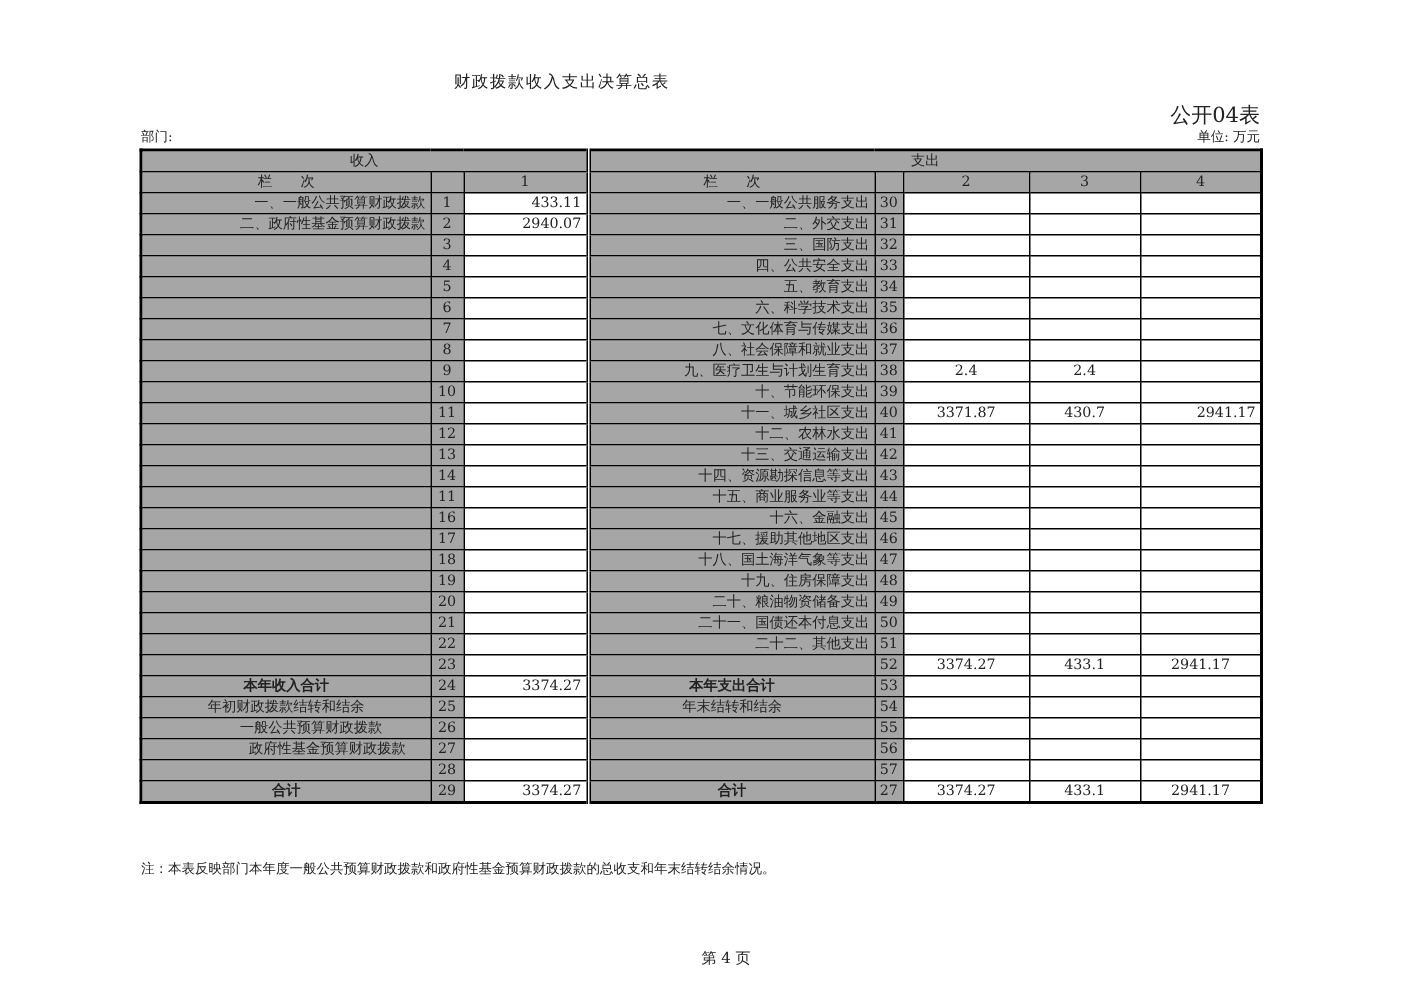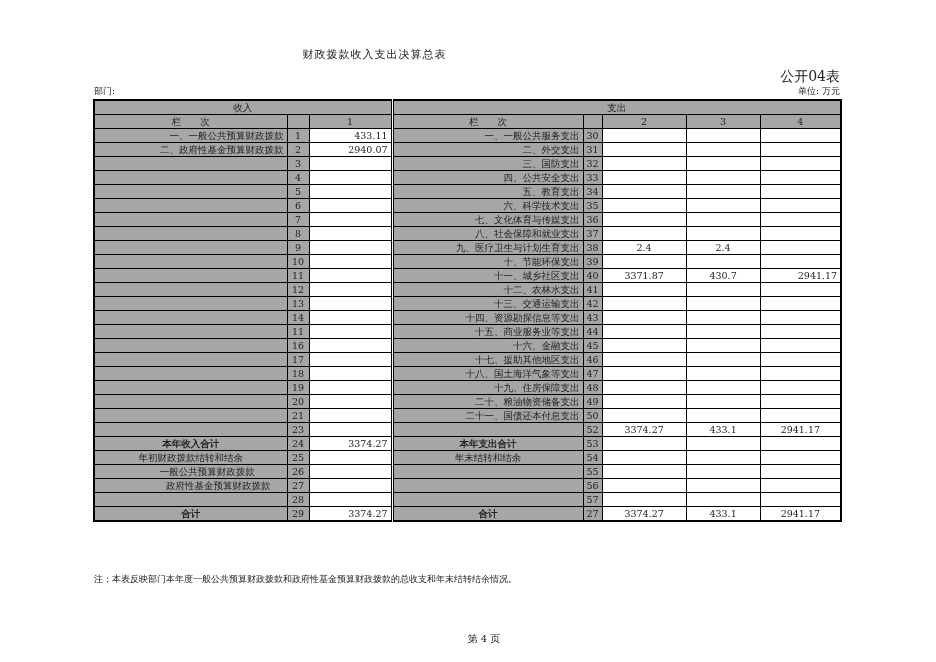--- a/index.html
+++ b/index.html
@@ -269,20 +269,30 @@
         <td class="g c">21</td>
         <td class="w r dbl"></td>
         <td class="g l">二十一、国债还本付息支出</td>
         <td class="g c">50</td>
         <td class="w c"></td>
         <td class="w c"></td>
         <td class="w r"></td>
       </tr>
       <tr>
         <td class="g l"></td>
+        <td class="g c">22</td>
+        <td class="w r dbl"></td>
+        <td class="g l">二十二、其他支出</td>
+        <td class="g c">51</td>
+        <td class="w c"></td>
+        <td class="w c"></td>
+        <td class="w r"></td>
+      </tr>
+      <tr>
+        <td class="g l"></td>
         <td class="g c">23</td>
         <td class="w r dbl"></td>
         <td class="g l"></td>
         <td class="g c">52</td>
         <td class="w c">3374.27</td>
         <td class="w c">433.1</td>
         <td class="w c">2941.17</td>
       </tr>
       <tr>
         <td class="g b c">本年收入合计</td>

